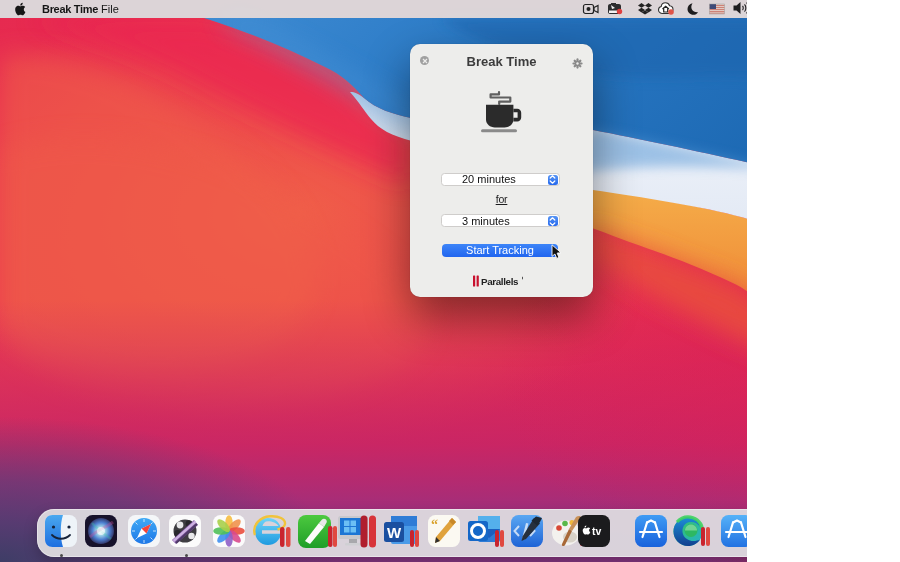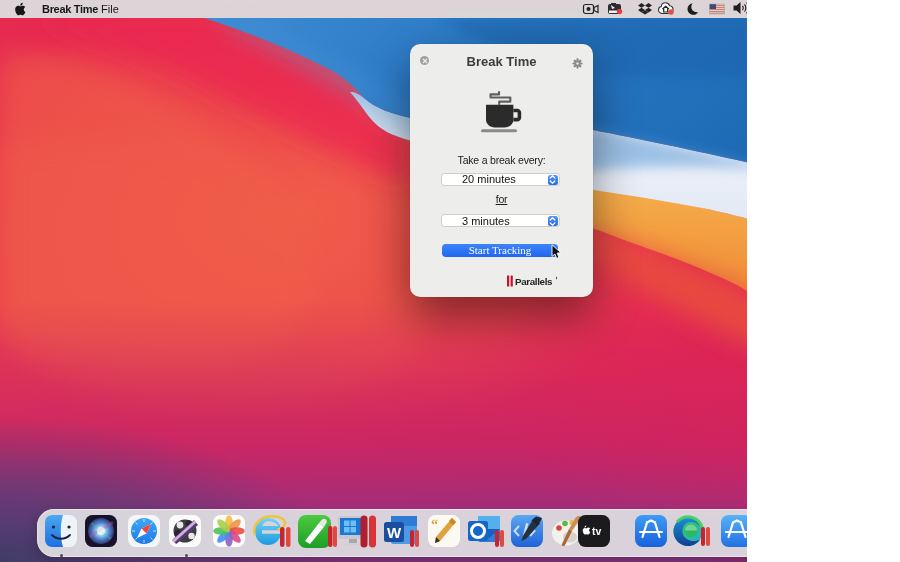--- a/index.html
+++ b/index.html
@@ -26,21 +26,21 @@
   .wlabel{position:absolute;width:100%;text-align:center;font-size:10.5px;color:#1c1c1e;letter-spacing:-0.2px;}
   .sel{position:absolute;left:31px;width:119px;height:13px;background:#ffffff;
     border:0.5px solid #cfcdcb;border-radius:3.5px;box-sizing:border-box;
     display:flex;align-items:center;}
   .sel .txt{font-size:11px;color:#111;margin-left:20px;line-height:12px;}
   .stepper{position:absolute;right:1px;top:1px;width:10.5px;height:10px;border-radius:2.5px;
     background:linear-gradient(#5795f4,#2468ee);display:flex;flex-direction:column;
     align-items:center;justify-content:center;}
   #startbtn{position:absolute;left:32px;top:199.5px;width:116px;height:13px;border-radius:4px;
     background:linear-gradient(#3d85f8,#2165ef);color:#fff;font-size:11px;
-    display:flex;align-items:center;justify-content:center;font-family:Liberation Serif, serif;}
+    display:flex;align-items:center;justify-content:center;}
   #plogo{position:absolute;left:0;top:230px;width:100%;display:flex;align-items:center;justify-content:center;}
   
   #dock{position:absolute;left:37px;top:509px;width:826px;height:48px;z-index:25;
     background:rgba(221,219,223,0.95);border-radius:17px;
     box-shadow:inset 0 0 0 1px rgba(255,255,255,0.4), 0 6px 14px rgba(0,0,0,0.22);}
   .dicon{position:absolute;top:514px;width:34px;height:35px;z-index:26;}
   .ddot{position:absolute;top:554px;width:3px;height:3px;border-radius:50%;background:#4a4a4a;z-index:26;}
   #dsep{position:absolute;left:809px;top:515px;width:1px;height:36px;background:rgba(80,80,80,0.35);z-index:26;}
 </style>
 </head>
@@ -275,42 +275,41 @@
 
       <path d="M22,4.2 L22,6.4 L13.6,6.4 L13.6,9.5 L33.3,9.5 L33.3,13.6 L22.2,13.6 L22.2,16" fill="none" stroke="#5f5f5f" stroke-width="2.2" stroke-linecap="round" stroke-linejoin="round"></path>
 
       <path d="M9,16.8 L36.4,16.8 L36.4,31.5 C36.4,36.3 32.3,39.4 27.6,39.4 L17.8,39.4 C13.1,39.4 9,36.3 9,31.5 Z" fill="#2b2b2b"></path>
 
       <path d="M36.4,20.7 L40.2,20.7 C42.6,20.7 44.2,22.4 44.2,24.7 L44.2,29.4 C44.2,31.7 42.6,33.4 40.2,33.4 L36.4,33.4 Z
                M36.4,24.3 L40.6,24.3 L40.6,29.8 L36.4,29.8 Z" fill="#2b2b2b" fill-rule="evenodd"></path>
 
       <rect x="4" y="41.3" width="36" height="3" rx="1.5" fill="#8a8a8a"></rect>
     </svg>
-    <div class="wlabel" style="top:110px;">Take a break every:</div>
     <div class="sel" style="top:128.5px;">
       <span class="txt">20 minutes</span>
       <div class="stepper">
         <svg width="7" height="9" viewBox="0 0 7 9">
           <path d="M1.2,3 L3.5,0.8 L5.8,3" fill="none" stroke="#fff" stroke-width="1.2" stroke-linecap="round" stroke-linejoin="round"></path>
           <path d="M1.2,6 L3.5,8.2 L5.8,6" fill="none" stroke="#fff" stroke-width="1.2" stroke-linecap="round" stroke-linejoin="round"></path>
         </svg>
       </div>
     </div>
     <div class="wlabel" style="top:148.5px;text-decoration:underline;">for</div>
     <div class="sel" style="top:170px;">
       <span class="txt">3 minutes</span>
       <div class="stepper">
         <svg width="7" height="9" viewBox="0 0 7 9">
           <path d="M1.2,3 L3.5,0.8 L5.8,3" fill="none" stroke="#fff" stroke-width="1.2" stroke-linecap="round" stroke-linejoin="round"></path>
           <path d="M1.2,6 L3.5,8.2 L5.8,6" fill="none" stroke="#fff" stroke-width="1.2" stroke-linecap="round" stroke-linejoin="round"></path>
         </svg>
       </div>
     </div>
     <div id="startbtn">Start Tracking</div>
-    <div id="plogo" style="justify-content:flex-start;padding-left:96px;text-align:center;">
+    <div id="plogo" style="justify-content:flex-start;padding-left:62px;text-align:center;">
       <svg width="60" height="14" viewBox="0 0 60 14">
         <rect x="1" y="1.5" width="2.2" height="11" rx="0.6" fill="#c8102e"></rect>
         <rect x="4.6" y="1.5" width="2.2" height="11" rx="0.6" fill="#c8102e"></rect>
         <text x="9" y="10.8" font-family="Liberation Sans, sans-serif" font-size="9.8" font-weight="bold" fill="#222" letter-spacing="-0.35">Parallels</text>
         <rect x="50" y="2.8" width="1" height="2.5" fill="#555"></rect>
       </svg>
     </div>
 
     <svg style="position:absolute;left:141px;top:200px;" width="13" height="18" viewBox="0 0 13 18">
       <path d="M1,0.8 L1,12.4 L3.9,10 L5.7,14.4 L8,13.4 L6.1,9.1 L10,8.8 Z" fill="#111" stroke="#fff" stroke-width="0.9"></path>

